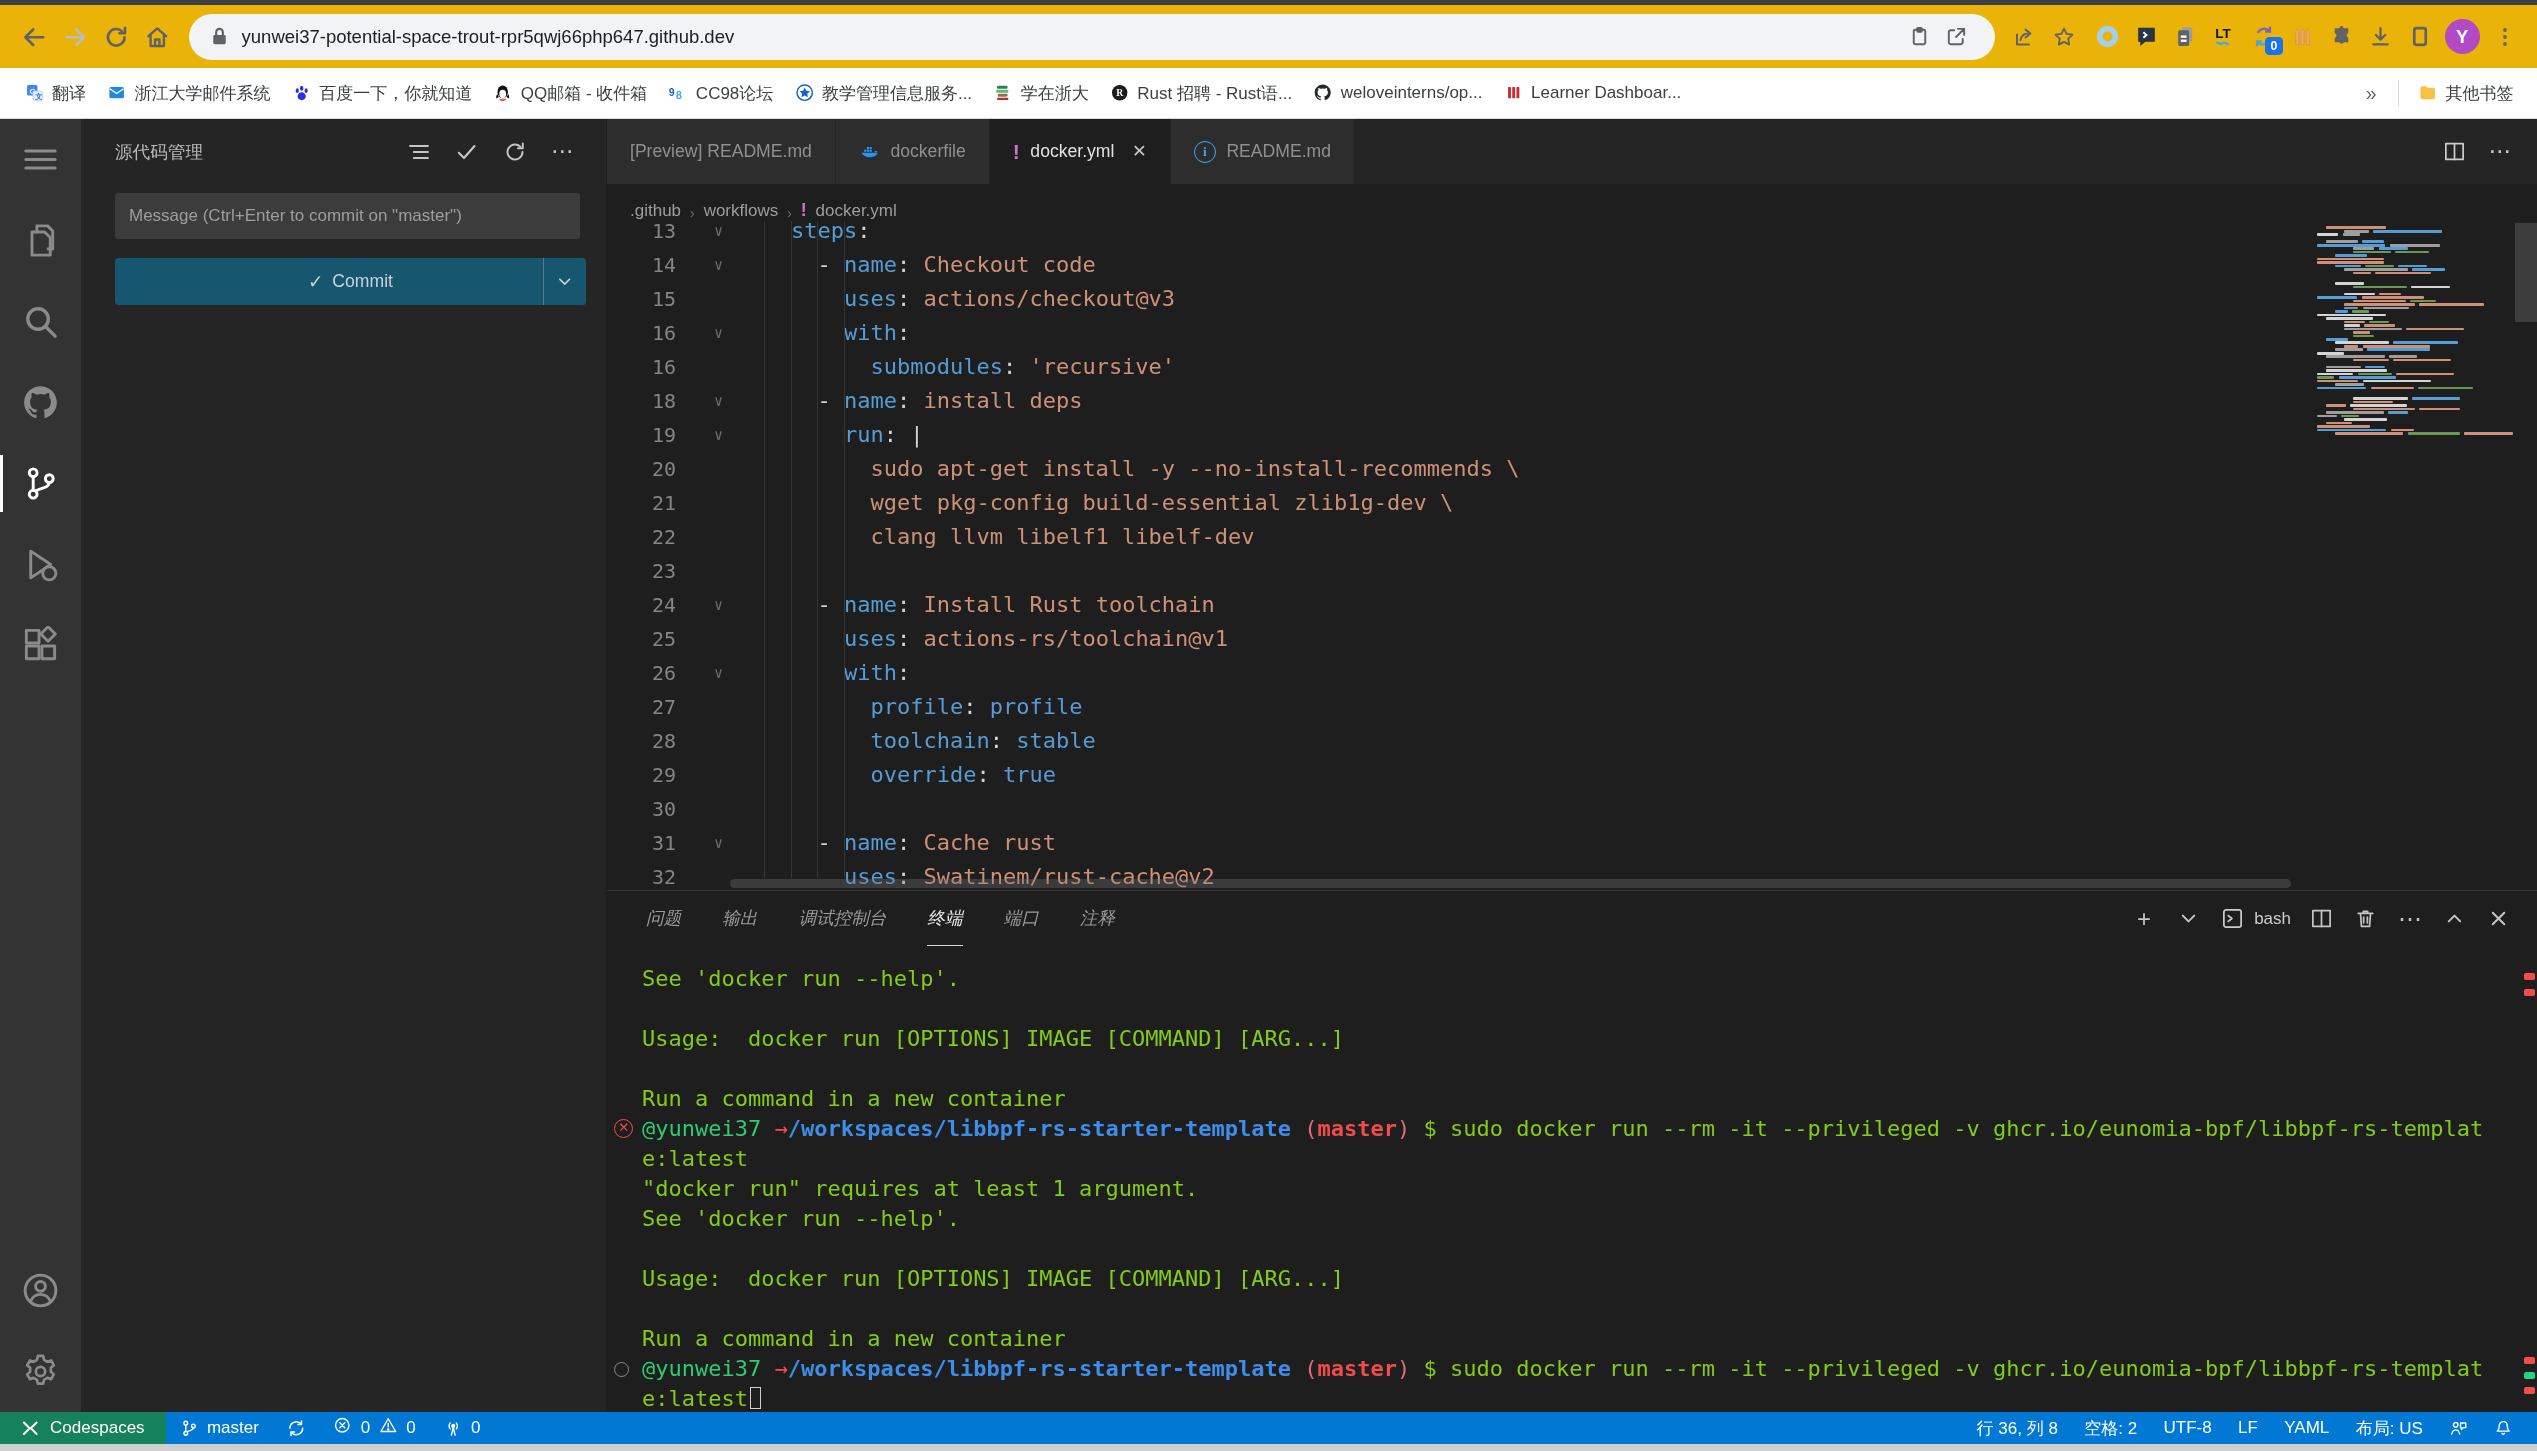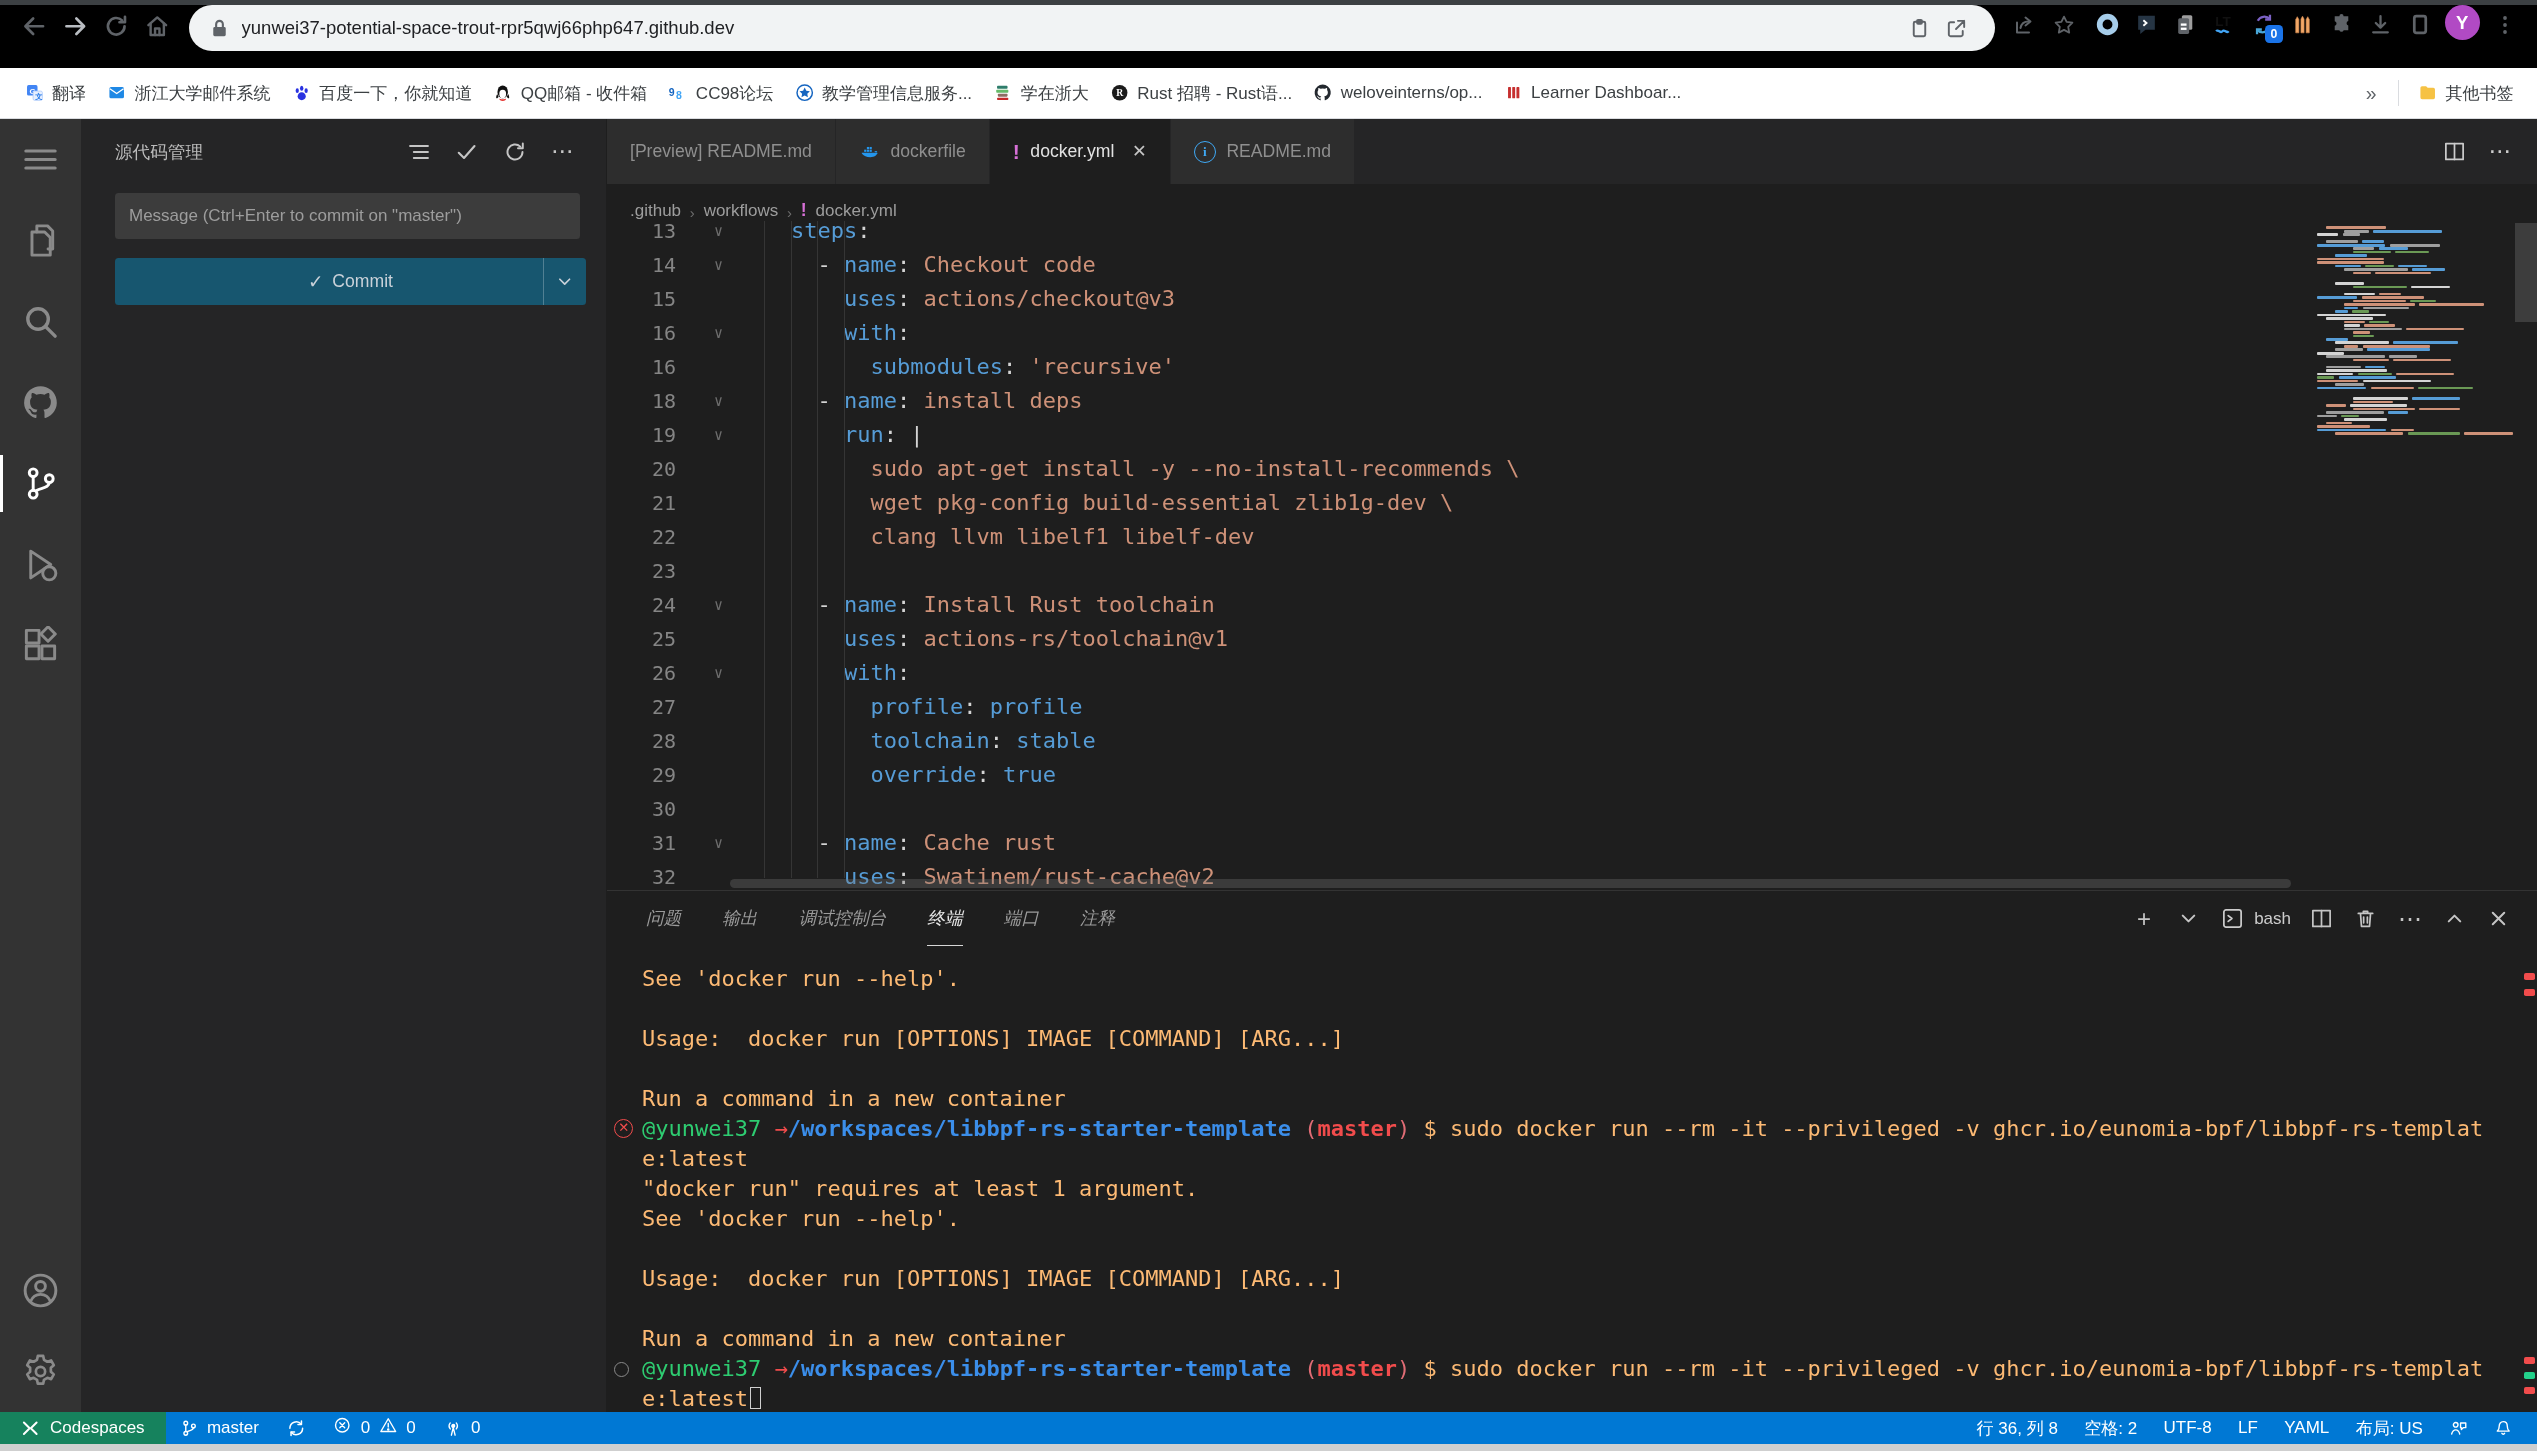--- a/index.html
+++ b/index.html
@@ -1,21 +1,21 @@
 <!DOCTYPE html>
 <html style="font-size:14px"><head>
 <meta charset="utf-8">
 <style>
   html,body{margin:0;padding:0;background:#000;}
   body{width:2538px;height:1451px;overflow:hidden;font-family:"Liberation Sans","DejaVu Sans",sans-serif;position:relative;}
   .screen{position:absolute;inset:0;background:#fff;}
 
   
   .win-strip{position:absolute;left:0;top:0;width:100%;height:5.3px;background:#3c4043;}
-  .toolbar{position:absolute;left:0;top:5.3px;width:100%;height:63px;background:#000000;display:flex;align-items:flex-start;padding:0 14px;box-sizing:border-box;}
+  .toolbar{position:absolute;left:0;top:5.3px;width:100%;height:63px;background:#eab308;display:flex;align-items:center;padding:0 14px;box-sizing:border-box;}
   .navbtn{width:41px;height:41px;display:flex;align-items:center;justify-content:center;color:#5f6368;flex:0 0 auto;}
   .navbtn svg{width:26.5px;height:26.5px;}
   .navbtn.dis{color:#b9bdc2;}
   .addr{flex:1;height:46px;background:#f1f3f4;border-radius:23px;margin:0 10.6px;display:flex;align-items:center;padding:0 19.4px;color:#5f6368;min-width:0;}
   .addr .url{color:#202124;font-size:18.5px;flex:1;white-space:nowrap;overflow:hidden;margin-left:10.6px;}
   .addr svg{width:23px;height:23px;flex:0 0 auto;}
   .addr .aicn{width:37px;display:flex;justify-content:center;color:#5f6368;}
   .tbicn{width:39px;height:39px;display:flex;align-items:center;justify-content:center;color:#5f6368;flex:0 0 auto;}
   .tbicn svg{width:24px;height:24px;}
   .extrow{display:flex;align-items:center;flex:0 0 auto;margin-left:5.3px;}
@@ -88,21 +88,21 @@
   .ptabs{display:flex;gap:41px;font-size:17.6px;color:#9b9b9b;height:100%;align-items:center;}
   .ptab{height:100%;display:flex;align-items:center;border-bottom:1.8px solid transparent;box-sizing:border-box;font-style:italic;}
   .ptab.active{color:#e7e7e7;border-bottom-color:#d7d7d7;}
   .pactions{margin-left:auto;display:flex;align-items:center;gap:17.6px;color:#c5c5c5;}
   .pactions .si{display:flex;align-items:center;justify-content:center;min-width:26.5px;}
   .pactions svg{width:23px;height:23px;}
   .pactions .txt{font-size:24px;line-height:17.6px;}
   .bashgrp{display:flex;align-items:center;gap:8.8px;font-size:17px;color:#cccccc;}
   .term{position:absolute;left:0;right:0;top:55px;bottom:0;padding:17.6px 0 0 35px;overflow:hidden;}
   .term-line{position:relative;height:30px;line-height:30px;font-family:"DejaVu Sans Mono",monospace;font-size:22px;white-space:pre;color:#cccccc;}
-  .tc-w{color:#fdba74;}.tc-g{color:#2ecc71;}.tc-r{color:#f14c4c;}.tc-b{color:#3b8eea;font-weight:bold;}
+  .tc-w{color:#84cc16;}.tc-g{color:#2ecc71;}.tc-r{color:#f14c4c;}.tc-b{color:#3b8eea;font-weight:bold;}
   .tc-p{color:#e06c75;}.tc-rb{color:#f14c4c;font-weight:bold;}
   .marker{position:absolute;left:-28px;top:5.3px;width:19.4px;height:19.4px;border-radius:50%;box-sizing:border-box;}
   .marker.error{border:1.8px solid #f14c4c;color:#f14c4c;font-size:13.2px;line-height:16px;text-align:center;font-family:"DejaVu Sans",sans-serif;}
   .marker.idle{border:1.8px solid #8a8a8a;width:15px;height:15px;top:8px;}
   .term-cursor{display:inline-block;width:11.5px;height:22px;border:1.8px solid #cfcfcf;vertical-align:-3.5px;margin-left:1.8px;box-sizing:border-box;}
   .tdeco{position:absolute;right:2.6px;width:11.5px;height:7px;border-radius:1.8px;}
 
   .statusbar{position:absolute;left:0;bottom:0;width:100%;height:32px;background:#0078d4;display:flex;align-items:center;color:#fff;font-size:17px;}
   .sbseg{display:flex;align-items:center;gap:8.8px;padding:0 14px;height:100%;}
   .sbseg svg{width:18.5px;height:18.5px;}

